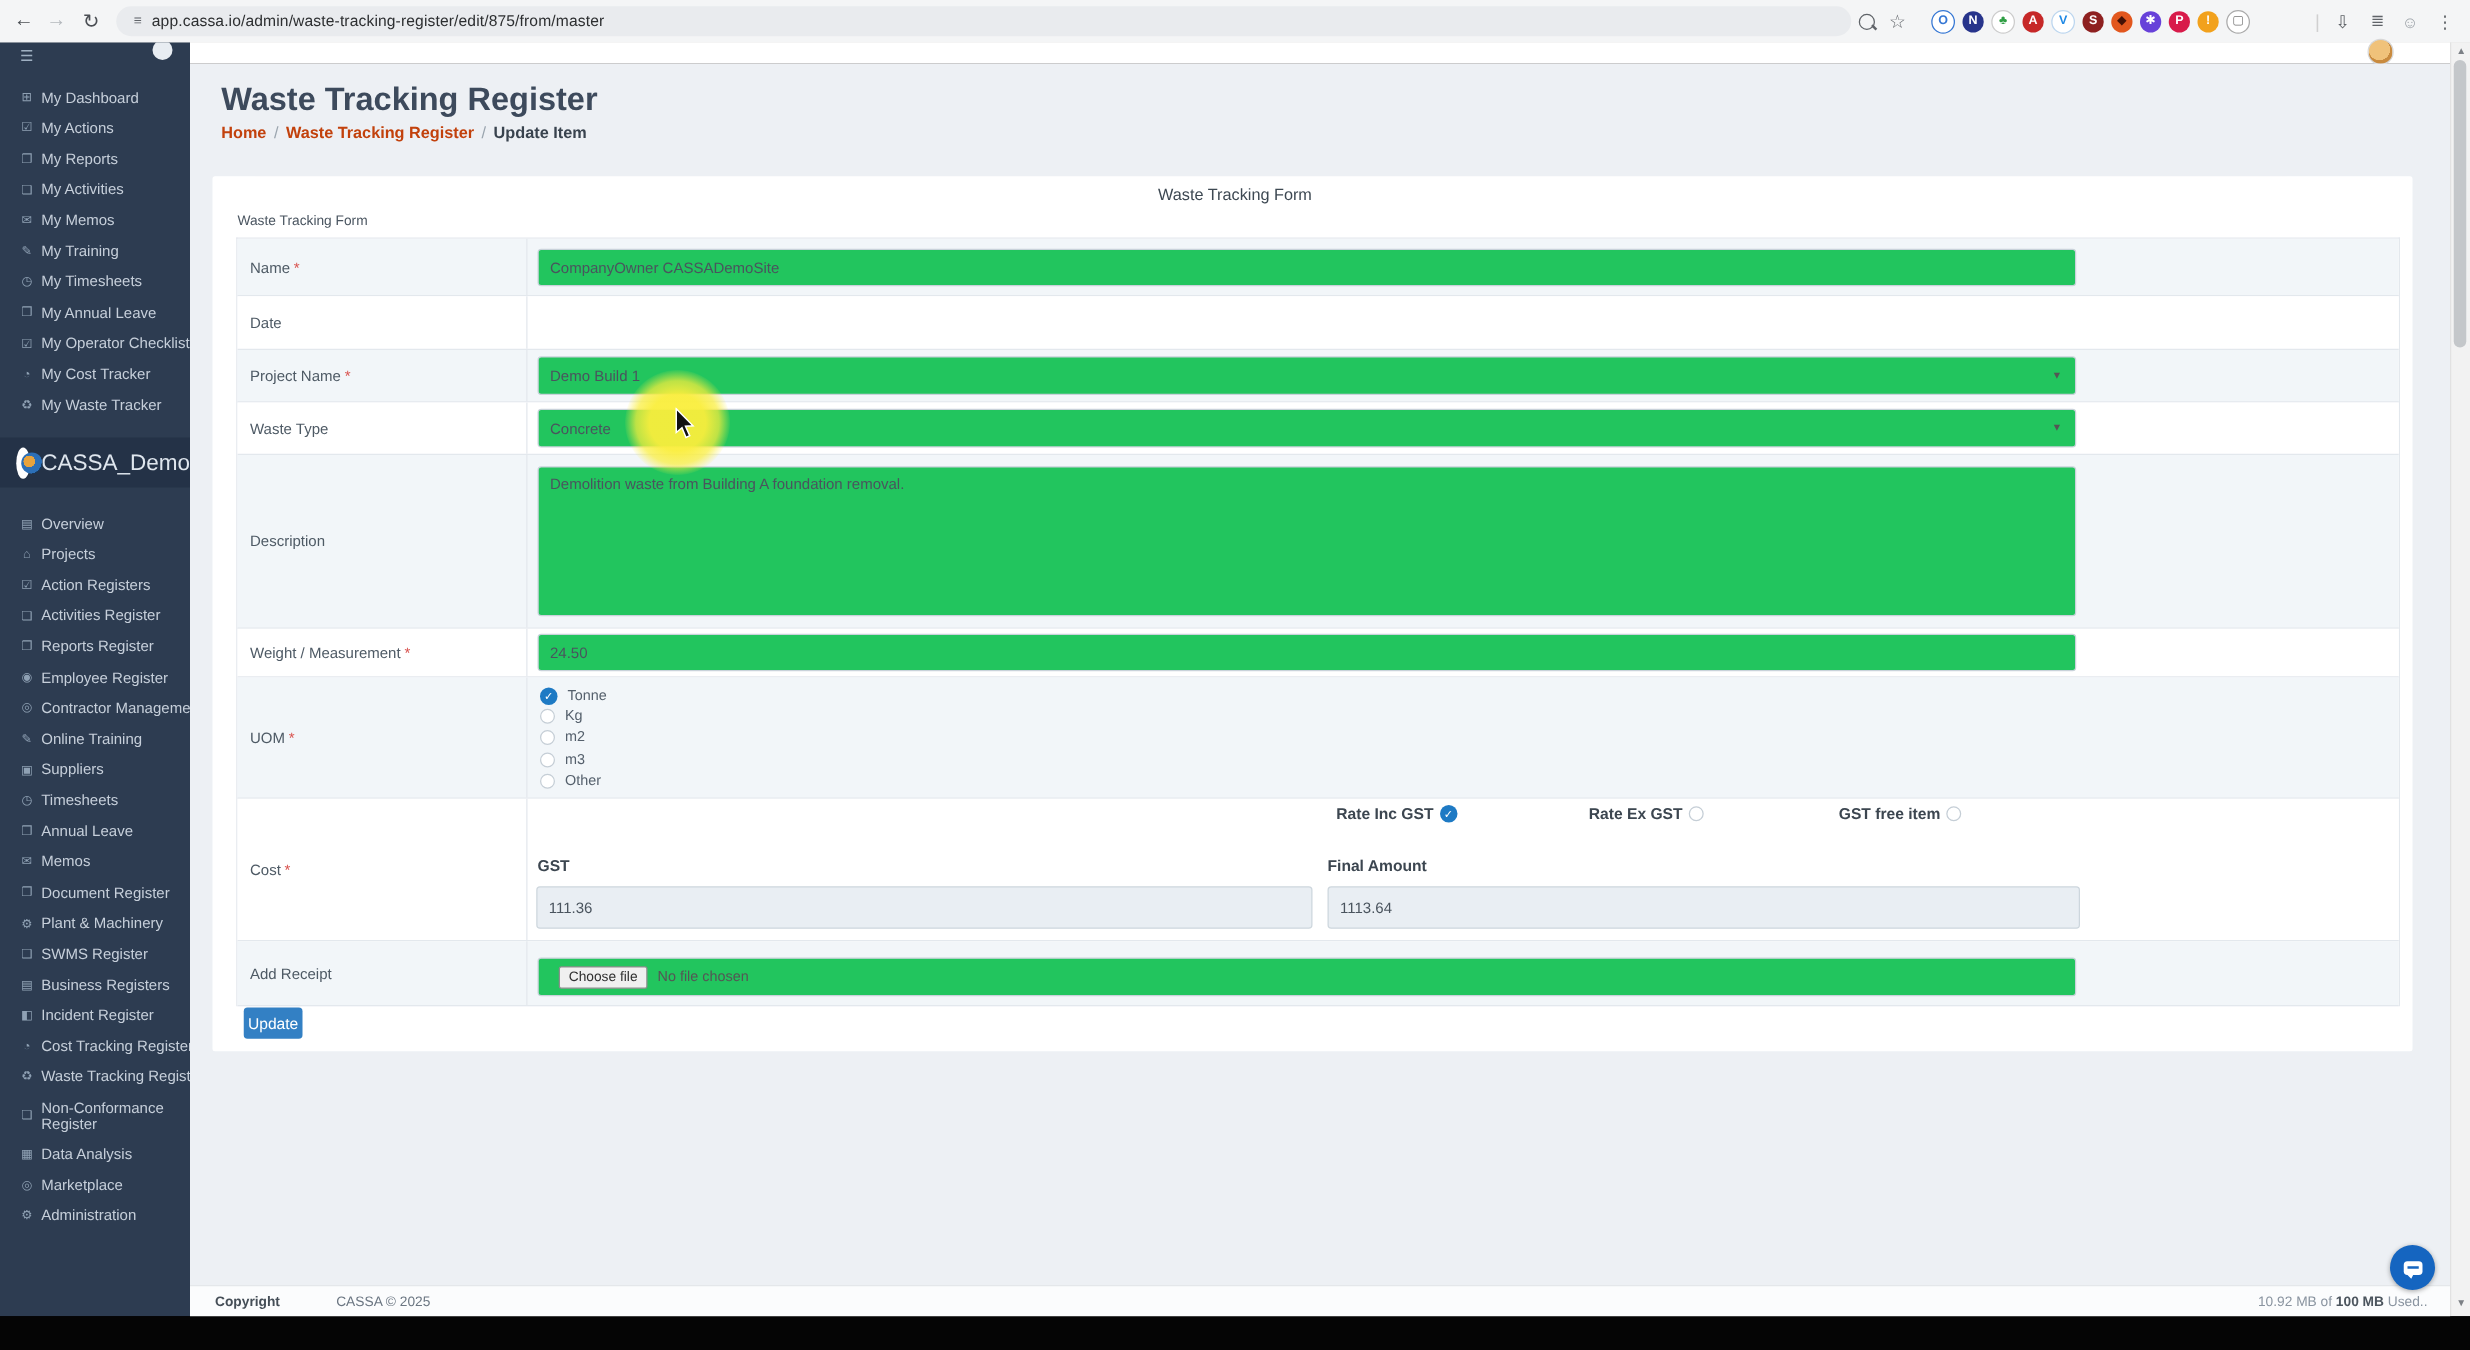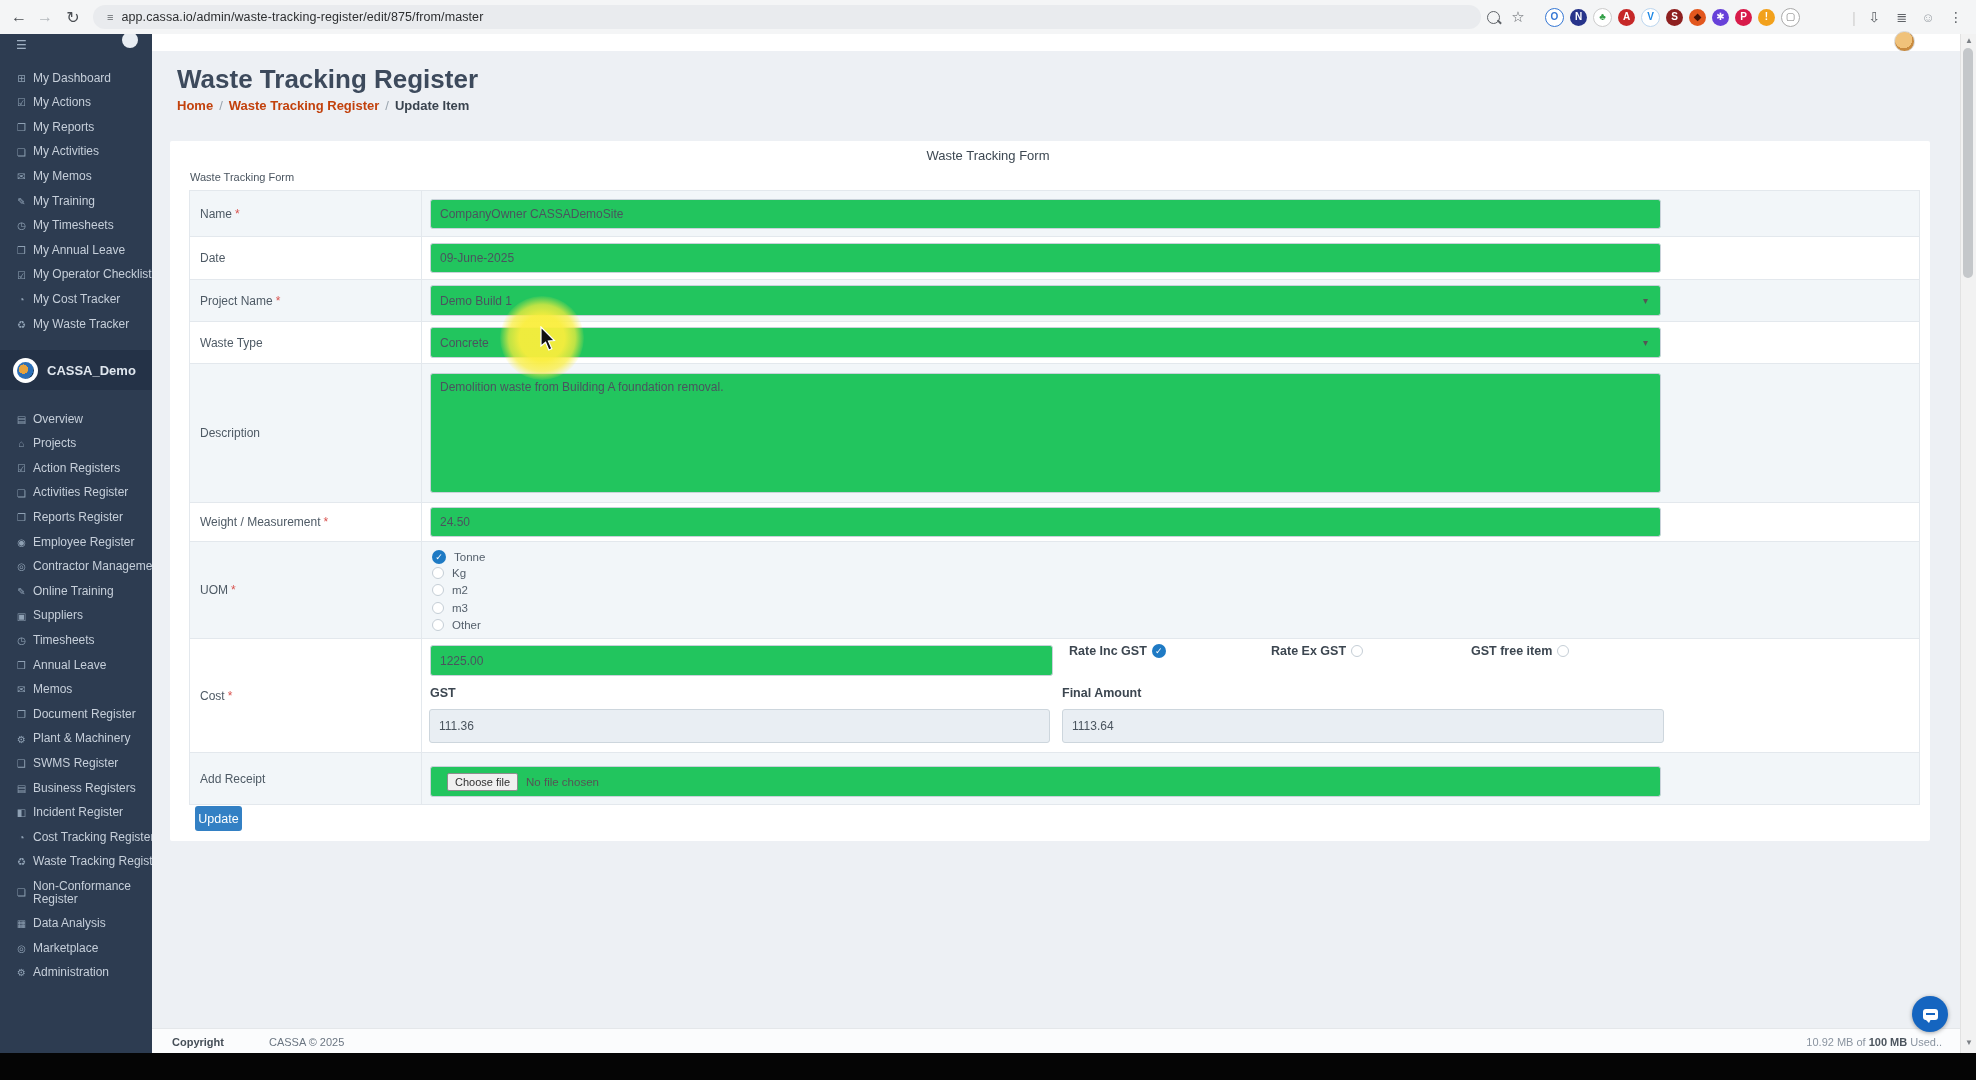--- a/index.html
+++ b/index.html
@@ -43,21 +43,21 @@
   #sb-group2{top:373px;}
   .sb-item{height:24.6px;display:flex;align-items:center;cursor:pointer;}
   .sb-item.wrap{height:37px;}
   .sb-ico{width:13px;margin-left:15px;font-size:10px;color:#8fa1b4;flex:0 0 13px;text-align:center;}
   .sb-lbl{margin-left:5px;font-size:12px;color:#c6cfda;white-space:nowrap;line-height:1.1;}
   .sb-item.wrap .sb-lbl{white-space:normal;width:100px;}
   #org-row{position:absolute;left:0;top:316px;width:152px;height:40px;background:#243247;display:flex;align-items:center;}
   #org-logo{width:25px;height:25px;border-radius:50%;background:#fff;margin-left:13px;position:relative;}
   #org-logo::after{content:"";position:absolute;left:4px;top:4px;width:17px;height:17px;border-radius:50%;
        background:radial-gradient(circle at 38% 42%, #e8a33d 0 32%, #2c6fb7 33% 68%, #17395d 69%);}
-  #org-label{margin-left:9px;font-size:13px;font-weight:bold;color:#dfe6ee;}
+  #org-label{margin-left:9px;font-size:18px;font-weight:normal;color:#dfe6ee;}
 
   
   #page-title{left:177px;top:64px;font-size:26px;font-weight:600;color:#3d4a5c;}
   #breadcrumb{left:177px;top:98px;font-size:13px;color:#6e7a87;}
   #breadcrumb .crumb{color:#c2410c;font-weight:bold;}
   #breadcrumb .sep{margin:0 6px;color:#9aa4ae;}
   #breadcrumb .current{color:#39434e;font-weight:bold;}
 
   
   #card{left:170px;top:141px;width:1760px;height:700px;background:#ffffff;border-radius:2px;}
@@ -313,23 +313,20 @@
         <span class="req">*</span>
       </div>
       <div class="tfield">
         <div class="fld-input w-full" style="top:7.5px;height:30px">CompanyOwner CASSADemoSite</div>
       </div>
     </div>
     <div class="trow" style="height:42px">
      <div class="tlabel">
   <span>Date</span>
       </div>
-      <div class="tfield">
-        <div class="fld-input w-full" style="top:6px;height:30px">09-June-2025</div>
-      </div>
     </div>
     <div class="trow shaded" style="height:41px">
      <div class="tlabel">
   <span>Project Name</span>
         <span class="req">*</span>
       </div>
       <div class="tfield">
         <div class="fld-input w-full" style="top:5px;height:31px">Demo Build 1
         <span class="chev">▾</span></div>
       </div>
@@ -387,21 +384,20 @@
           <span class="rdo-lbl">Other</span>
         </div>
       </div>
     </div>
     <div class="trow" style="height:113px">
      <div class="tlabel">
   <span>Cost</span>
         <span class="req">*</span>
       </div>
       <div class="tfield">
-        <div class="fld-input" style="top:6px;left:8px;width:623px;height:31px">1225.00</div>
         <div class="radio-line" style="left:647px;top:5px">
            <span class="rate-lbl">Rate Inc GST</span>
           <span class="rdo checked">✓</span>
         </div>
         <div class="radio-line" style="left:849px;top:5px">
            <span class="rate-lbl">Rate Ex GST</span>
           <span class="rdo"></span>
         </div>
         <div class="radio-line" style="left:1049px;top:5px">
            <span class="rate-lbl">GST free item</span>

